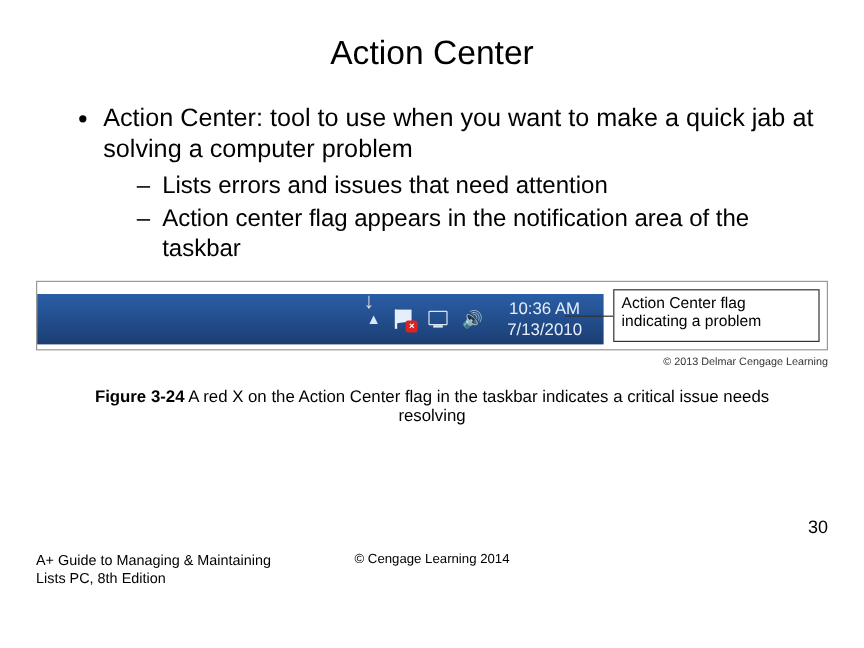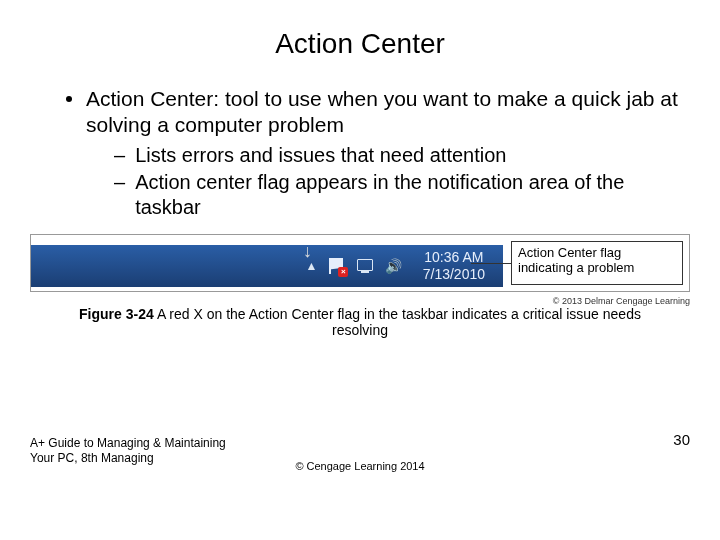--- a/index.html
+++ b/index.html
@@ -166,30 +166,31 @@
   .copyright-small {
     text-align: right;
     font-size: 9px;
     color: #333;
     margin: 4px 30px 0 0;
     padding-left: 20px;
   }
   .caption {
     text-align: center;
     font-size: 14px;
+    margin-top: 16px;
     padding: 0 60px;
     line-height: 1.2;
   }
   .caption .b {
     font-weight: bold;
   }
   .footer {
     position: absolute;
     left: 30px;
-    bottom: 30px;
+    bottom: 6px;
     font-size: 12px;
     line-height: 1.25;
     width: 220px;
   }
   .footer-center {
     position: absolute;
     left: 0; right: 0;
     bottom: 24px;
     text-align: center;
     font-size: 11px;
@@ -257,18 +258,18 @@
   </div>
 
   <div class="copyright-small">© 2013 Delmar Cengage Learning</div>
 
   <div class="caption">
     <span class="b">Figure 3-24</span><span> A red X on the Action Center flag in the taskbar indicates a critical issue needs resolving</span>
   </div>
 
   <div class="footer">
     <div>A+ Guide to Managing &amp; Maintaining</div>
-    <div>Your PC, 8th Managing</div>
+    <div>Lists PC, 8th Edition</div>
   </div>
   <div class="footer-center">© Cengage Learning  2014</div>
   <div class="pagenum">30</div>
 
 </div>
 
 </body></html>

